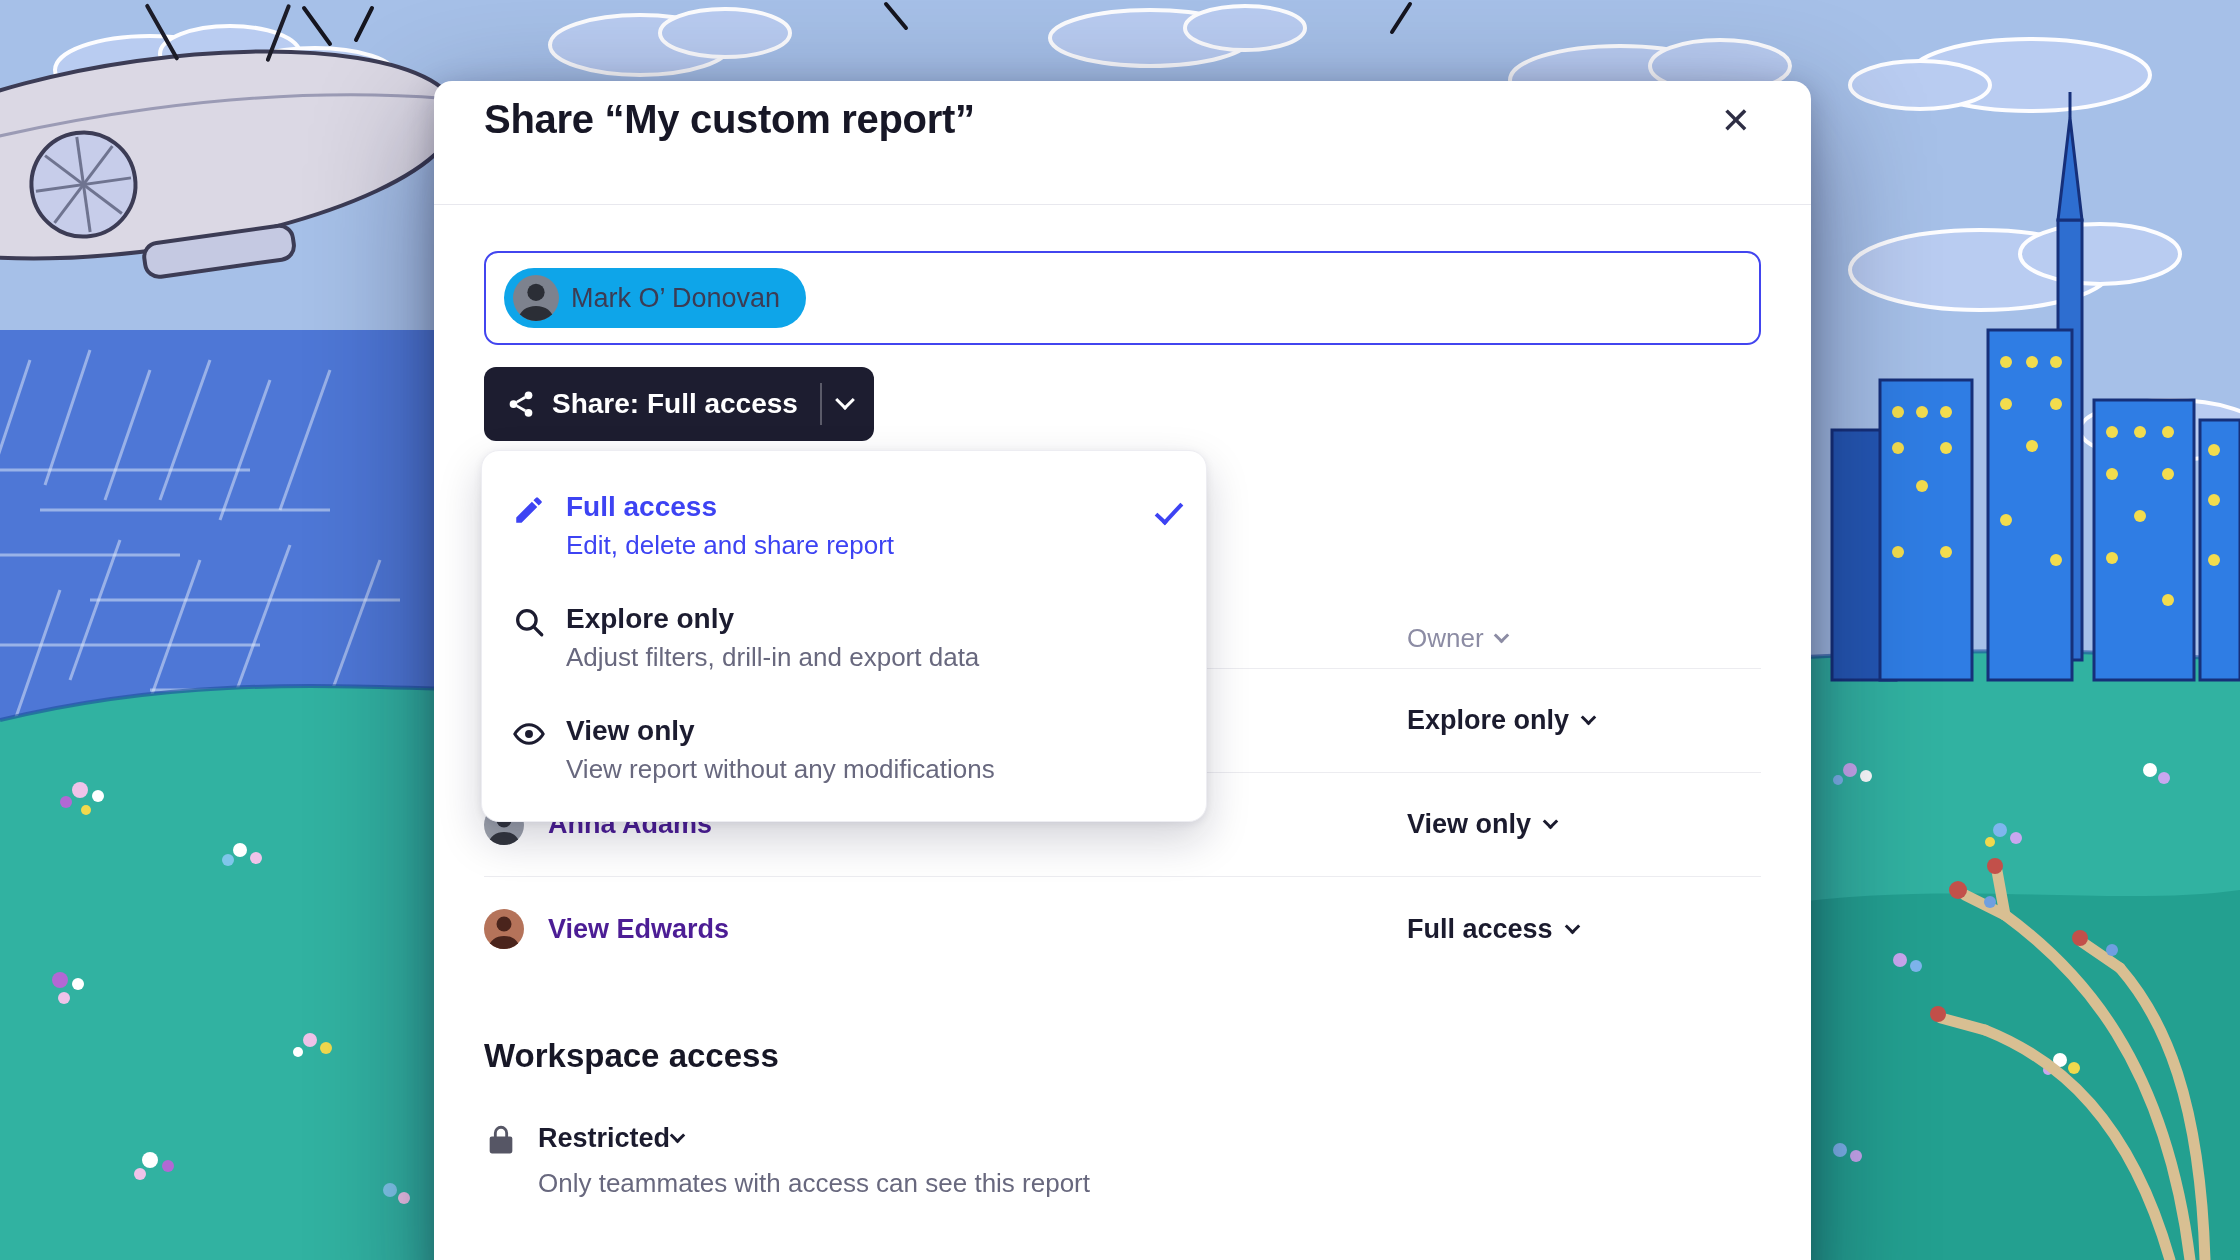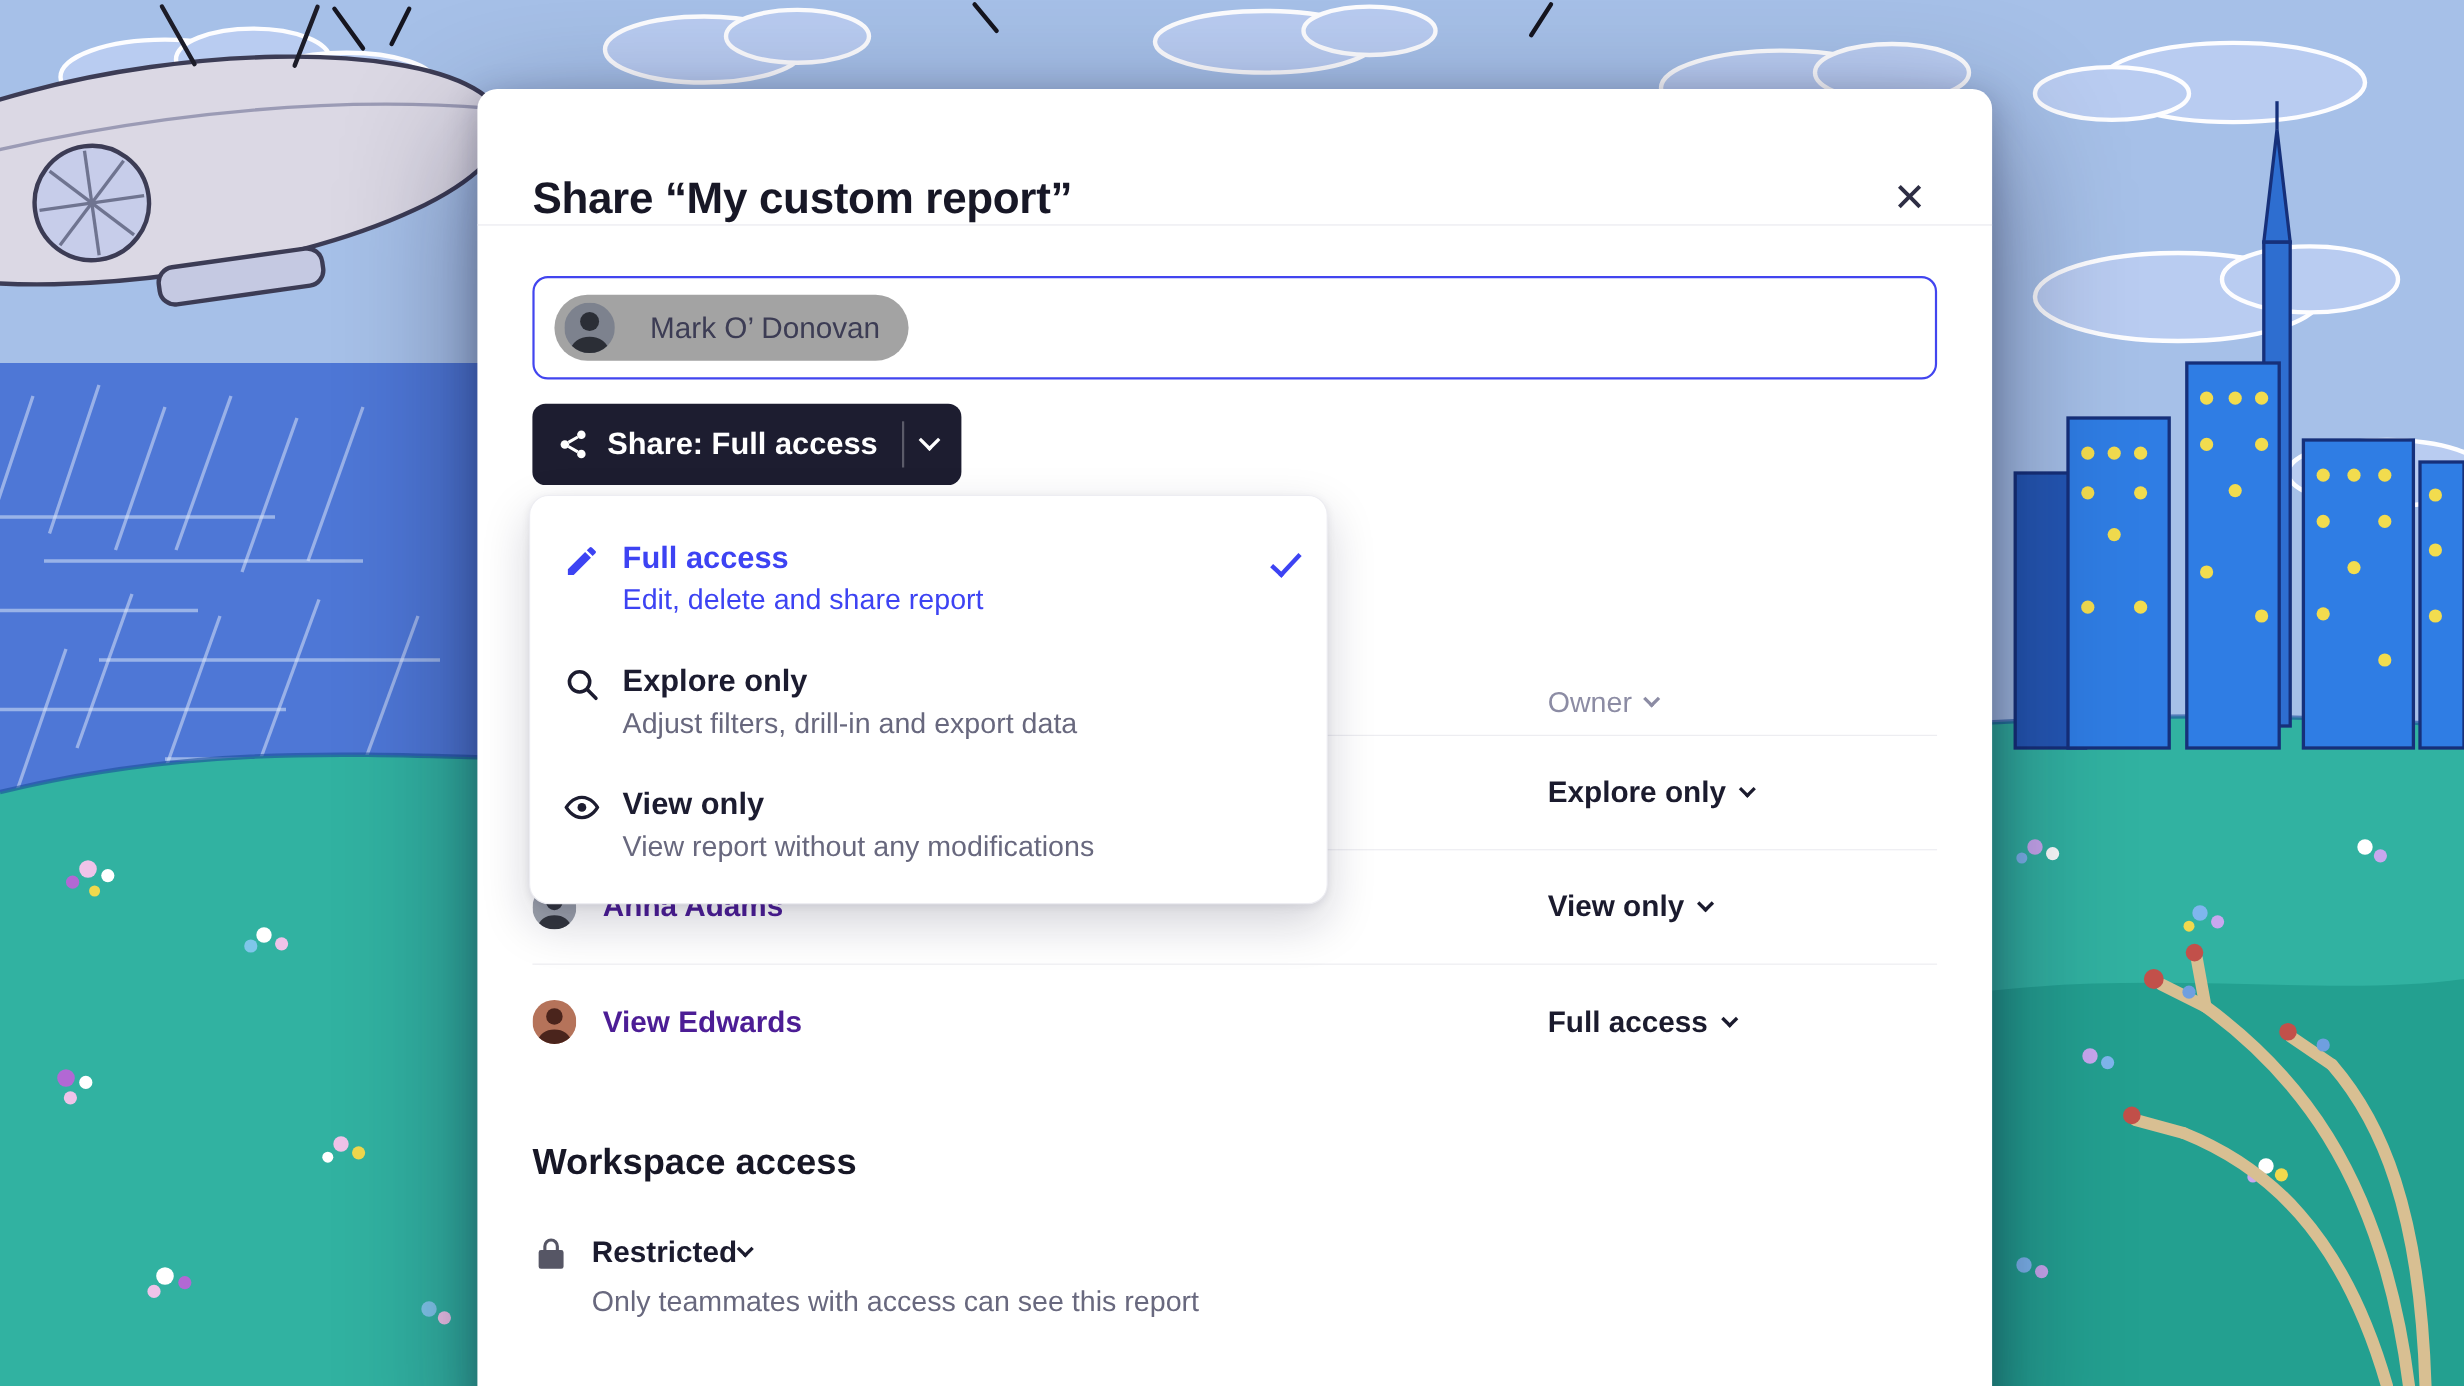--- a/index.html
+++ b/index.html
@@ -11,37 +11,37 @@
   .bg-svg { position:absolute; inset:0; display:block; }
 
   
   .modal {
     position:absolute; left:434px; top:81px; width:1377px; height:1240px;
     background:#ffffff; border-radius:18px;
     box-shadow:0 40px 120px rgba(10,10,40,.45), 0 8px 30px rgba(10,10,40,.25);
     z-index:2;
   }
   .modal-header {
-    display:flex; align-items:flex-end; justify-content:space-between;
-    height:124px; padding:0 50px; border-bottom:1px solid #e8e8ee;
+    display:flex; align-items:flex-start; justify-content:space-between;
+    height:124px; padding:16px 50px; border-bottom:1px solid #e8e8ee;
   }
   .modal-title { font-size:40px; font-weight:700; color:#171726; letter-spacing:-.3px; }
   .close-btn {
     background:none; border:0; cursor:pointer; padding:6px 10px;
     font-size:36px; line-height:1; color:#2e2e44; font-family:inherit;
   }
   .modal-body { position:relative; padding:46px 50px 60px; }
 
   .invite-field {
     height:94px; border:2px solid #4245ef; border-radius:14px;
     display:flex; align-items:center; padding:0 18px; background:#fff; cursor:text;
   }
   .chip {
-    display:inline-flex; align-items:center; gap:32px;
-    background:#a3a3a3; border-radius:999px; padding:7px 26px 7px 9px; cursor:pointer;
+    display:inline-flex; align-items:center; gap:12px;
+    background:#0ea5e9; border-radius:999px; padding:7px 26px 7px 9px; cursor:pointer;
   }
   .chip-name { font-size:27px; color:#3c3c54; }
 
   .avatar { border-radius:50%; overflow:hidden; flex:none; }
   .av-46 { width:46px; height:46px; }
   .av-40 { width:40px; height:40px; }
   .avatar svg { display:block; width:100%; height:100%; }
 
   .btn-row { margin-top:22px; }
   .share-btn {

